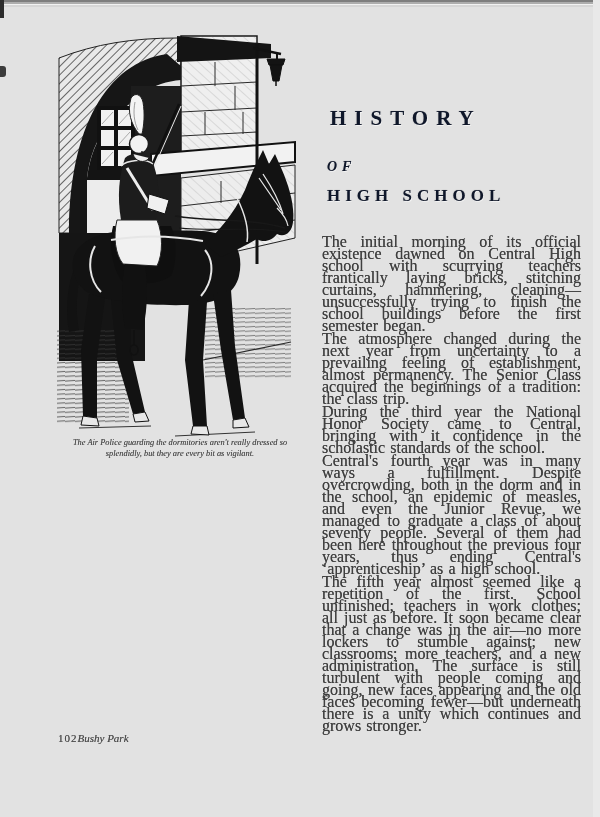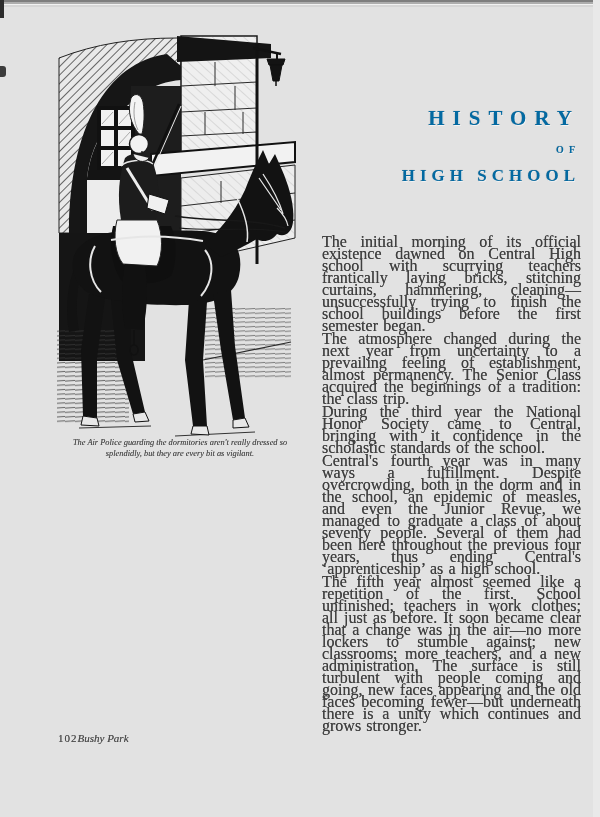--- a/index.html
+++ b/index.html
@@ -14,24 +14,24 @@
   .edge-dash{position:absolute;left:0;top:66px;width:6px;height:11px;background:#3c3c3c;border-radius:0 3px 3px 0;}
   .right-strip{position:absolute;right:0;top:0;width:7px;height:817px;background:#e9e9e9;}
 
   
   .illustration{position:absolute;left:55px;top:28px;width:248px;height:420px;}
   .caption{position:absolute;left:62px;top:438px;width:236px;text-align:center;
     font-style:italic;font-size:8.4px;line-height:10.8px;color:#4d4d4d;
     text-shadow:0 0 .5px #777;}
 
   
-  .title-block{position:absolute;left:322px;top:106px;width:258px;text-align:right;color:#0369a1;}
+  .title-block{position:absolute;left:322px;top:106px;width:258px;text-align:left;color:#0f172a;}
   .title-line{font-weight:bold;text-shadow:.6px .6px 0 #f4f4f4,0 0 1px #8a8a8a;}
   .t1{font-size:21px;letter-spacing:8px;margin:0 0 0 8px;}
-  .t2{font-size:10px;letter-spacing:5px;margin:13px 0 0 5px;}
+  .t2{font-size:14px;letter-spacing:5px;margin:28px 0 0 5px;font-style:italic;}
   .t3{font-size:17px;letter-spacing:7px;margin:12px 0 0 7px;}
   .t4{font-size:17px;letter-spacing:5px;margin:11px 0 0 5px;}
 
   
   .body-text{position:absolute;left:322px;top:236px;width:259px;color:#3f3f3f;
     font-size:16px;line-height:12px;text-align:justify;
     text-shadow:0 0 .6px rgba(70,70,70,.85);word-spacing:1.2px;}
   .body-text p{margin:0 0 1px 0;}
 
   

